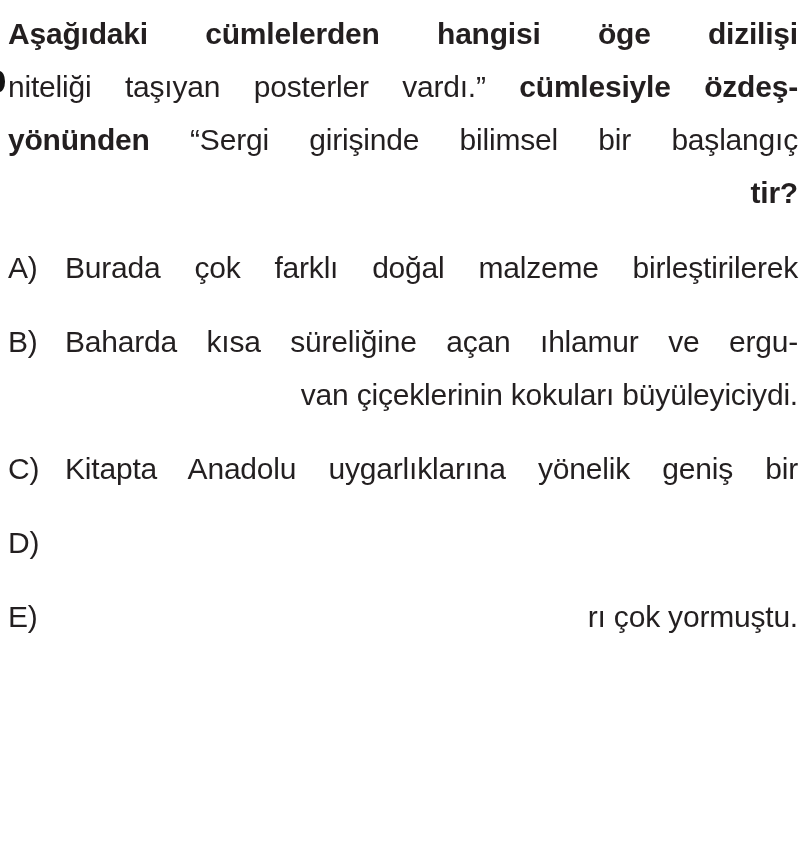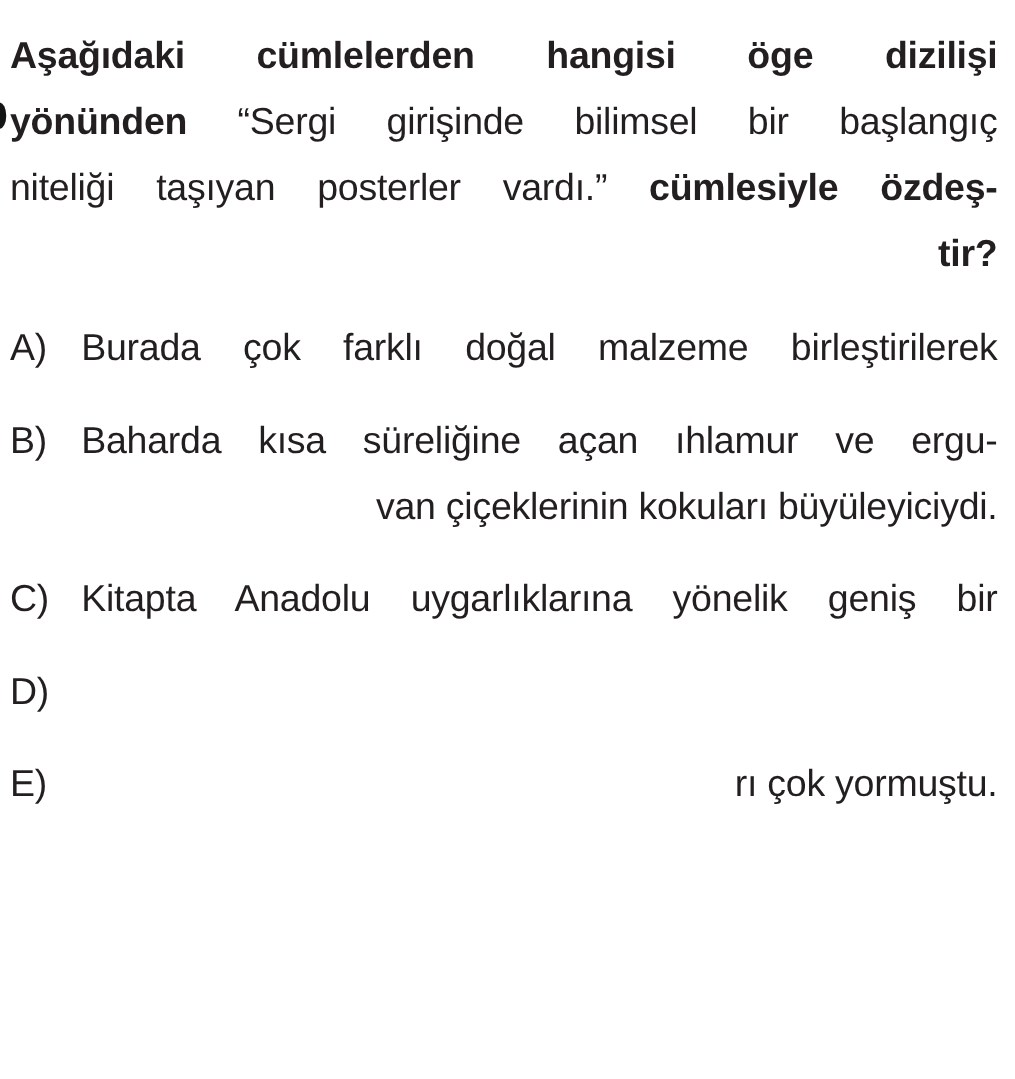--- a/index.html
+++ b/index.html
@@ -11,21 +11,20 @@
   .page {
     position: relative;
     width: 812px; height: 692px;
     box-sizing: border-box;
     padding: 7px 14px 0 8px;
     font-family: "Liberation Sans", sans-serif;
     font-size: 30px;
     line-height: 53px;
     color: #231f20;
     letter-spacing: -0.2px;
-    margin-top: 11px;
   }
   .edge-mark {
     position: absolute;
     left: -6px; top: 71px;
     width: 11px; height: 21px;
     border-radius: 50%;
     background: #141414;
   }
   .stem { margin-bottom: 22px; }
   .line { text-align: right; white-space: normal; }
@@ -36,22 +35,22 @@
   .olabel { flex: 0 0 57px; }
   .obody { flex: 1 1 auto; min-width: 0; }
 </style>
 </head>
 <body>
 
 <div class="page">
   <div class="edge-mark"></div>
   <div class="stem">
       <div class="line just"><span class="b">Aşağıdaki cümlelerden hangisi öge dizilişi</span></div>
+      <div class="line just"><span>niteliği taşıyan posterler vardı.” </span><span class="b">cümlesiyle özdeş-</span></div>
       <div class="line just"><span class="b">yönünden </span><span>“Sergi girişinde bilimsel bir başlangıç</span></div>
-      <div class="line just"><span>niteliği taşıyan posterler vardı.” </span><span class="b">cümlesiyle özdeş-</span></div>
       <div class="line"><span class="b">tir?</span></div>
     </div>
   <div class="options">
       <div class="option">
         <span class="olabel">A)</span>
         <div class="obody">
           <div class="line just">Burada çok farklı doğal malzeme birleştirilerek</div>
         </div>
       </div>
       <div class="option">

